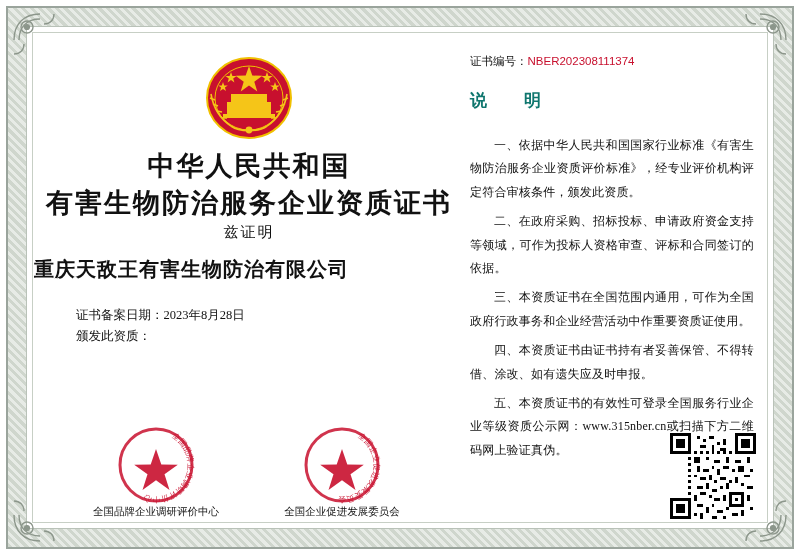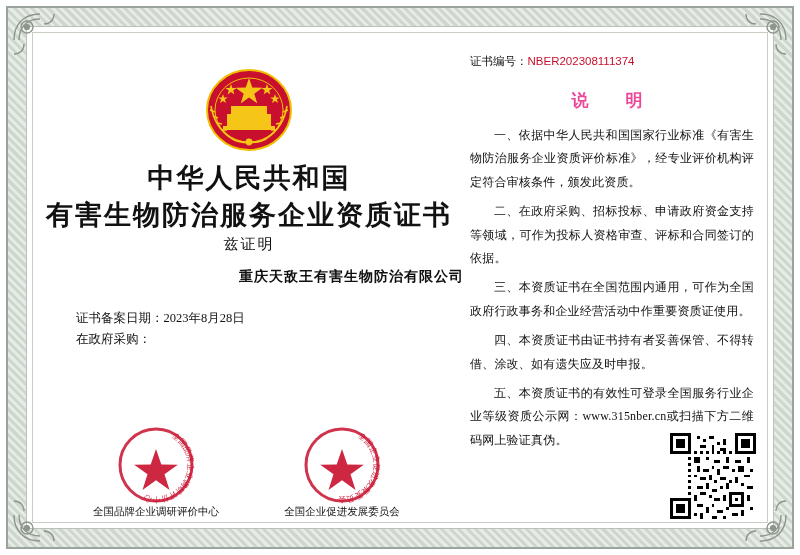--- a/index.html
+++ b/index.html
@@ -60,21 +60,21 @@
     position: absolute;
     left: 34px; top: 34px; right: 34px; bottom: 34px;
     box-sizing: border-box;
     display: flex;
     flex-direction: row;
   }
   .left-col {
     width: 430px;
     position: relative;
     box-sizing: border-box;
-    padding-top: 18px;
+    padding-top: 6px;
   }
   .right-col {
     flex: 1;
     position: relative;
     box-sizing: border-box;
     padding: 6px 12px 0 6px;
   }
 
   
   .emblem-wrap {
@@ -101,23 +101,23 @@
     margin-top: 2px;
   }
   .cert-sub {
     text-align: center;
     font-family: "Liberation Serif", serif;
     font-size: 15px;
     color: #111;
     letter-spacing: 2px;
   }
   .company {
-    text-align: right;
-    font-family: "Liberation Serif", serif;
-    font-size: 14px;
+    text-align: left;
+    font-family: "Liberation Serif", serif;
+    font-size: 20px;
     font-weight: bold;
     color: #111;
     margin-top: 14px;
     letter-spacing: 1px;
   }
   .grade {
     text-align: center;
     font-family: "Liberation Serif", serif;
     font-size: 38px;
     font-weight: bold;
@@ -177,28 +177,27 @@
     margin-top: 14px;
     margin-right: 6px;
     white-space: nowrap;
   }
   .cert-no .num {
     color: #c8102e;
     font-family: "Liberation Sans", sans-serif;
     font-size: 11.5px;
   }
   .notes-title {
-    text-align: center;
     font-family: "Liberation Serif", serif;
     font-size: 17px;
     font-weight: bold;
     letter-spacing: 10px;
-    color: #ec4899;
+    color: #0f766e;
     margin-top: 20px;
-    margin-bottom: 12px;
+    margin-bottom: 22px;
   }
   .note {
     font-family: "Liberation Serif", serif;
     font-size: 12px;
     line-height: 1.95;
     color: #111;
     text-align: justify;
     text-indent: 24px;
     margin-bottom: 6px;
     letter-spacing: 0.2px;
@@ -321,21 +320,21 @@
 
       <div class="company">重庆天敌王有害生物防治有限公司</div>
 
 
       <div class="dates">
         <div class="row">
           <span class="lbl">证书备案日期：</span>
           <span class="val">2023年8月28日</span>
         </div>
         <div class="row">
-          <span class="lbl">在政府采购：</span>
+          <span class="lbl">颁发此资质：</span>
         </div>
       </div>
 
       <div class="seals">
 
         <div class="seal-block">
           <div class="seal">
             <svg width="92" height="92" viewBox="0 0 92 92">
               <defs>
                 <path id="ringpath1" d="M46,46 m0,-32 a32,32 0 1,1 -0.1,0"></path>

